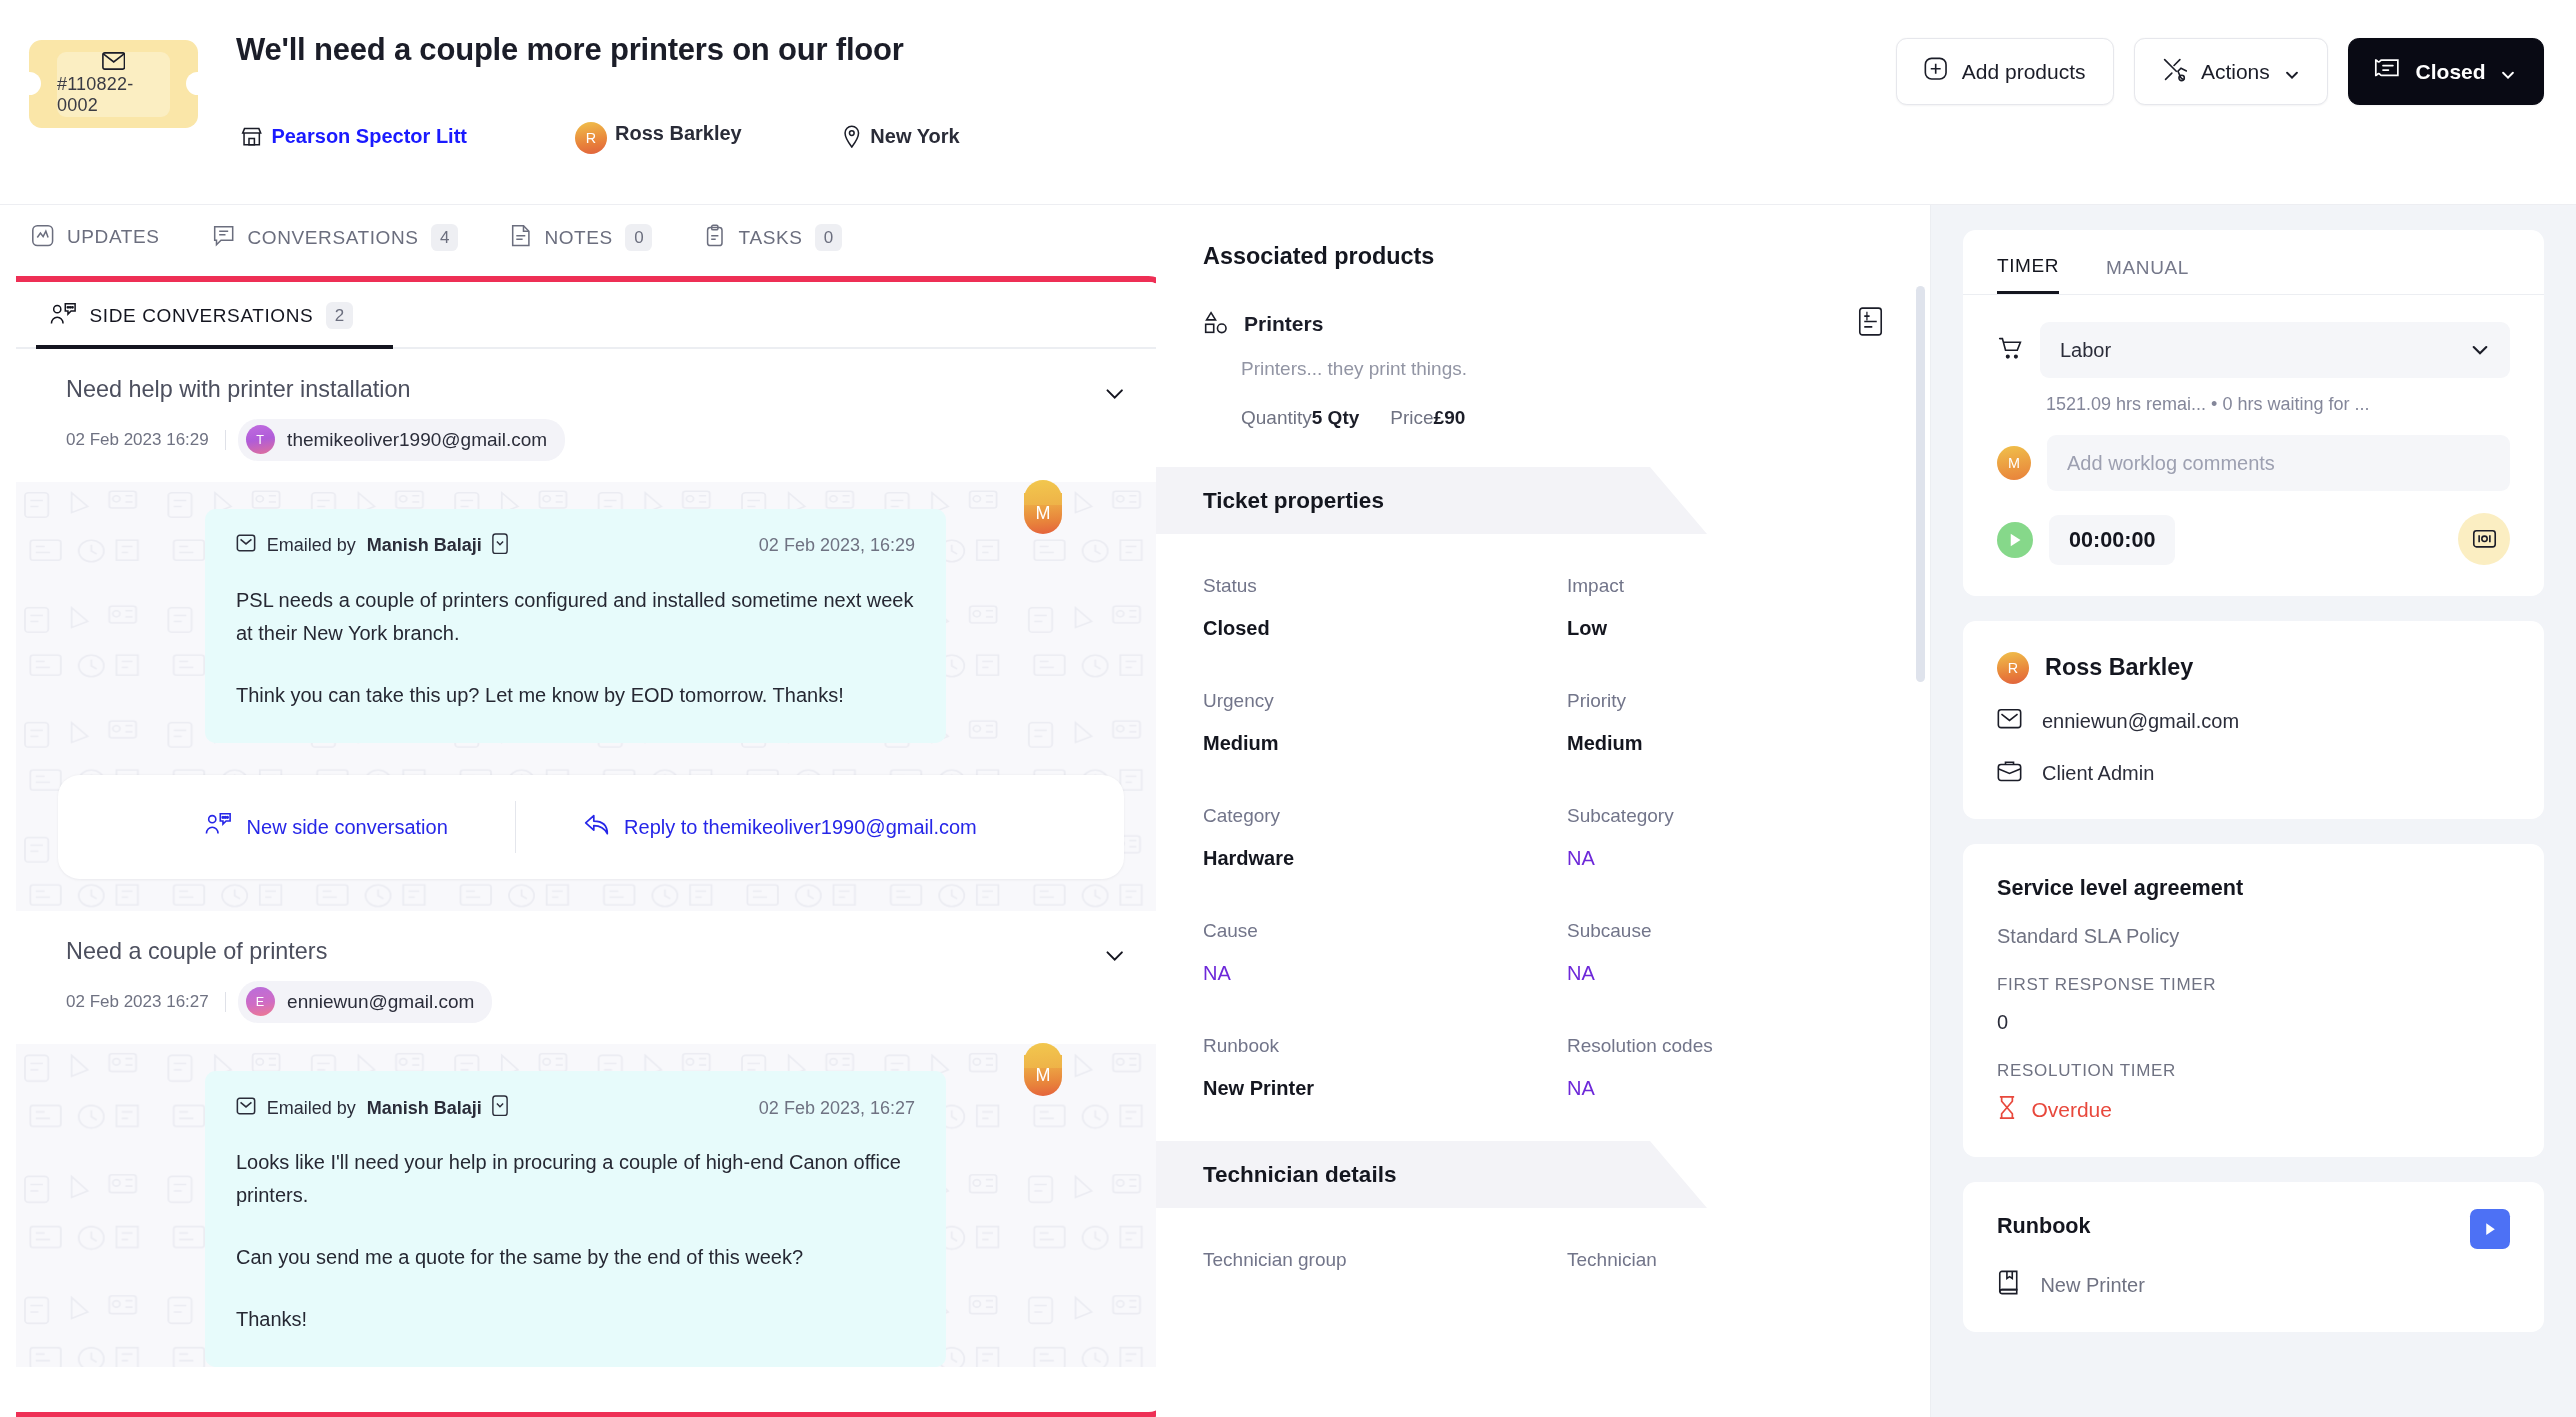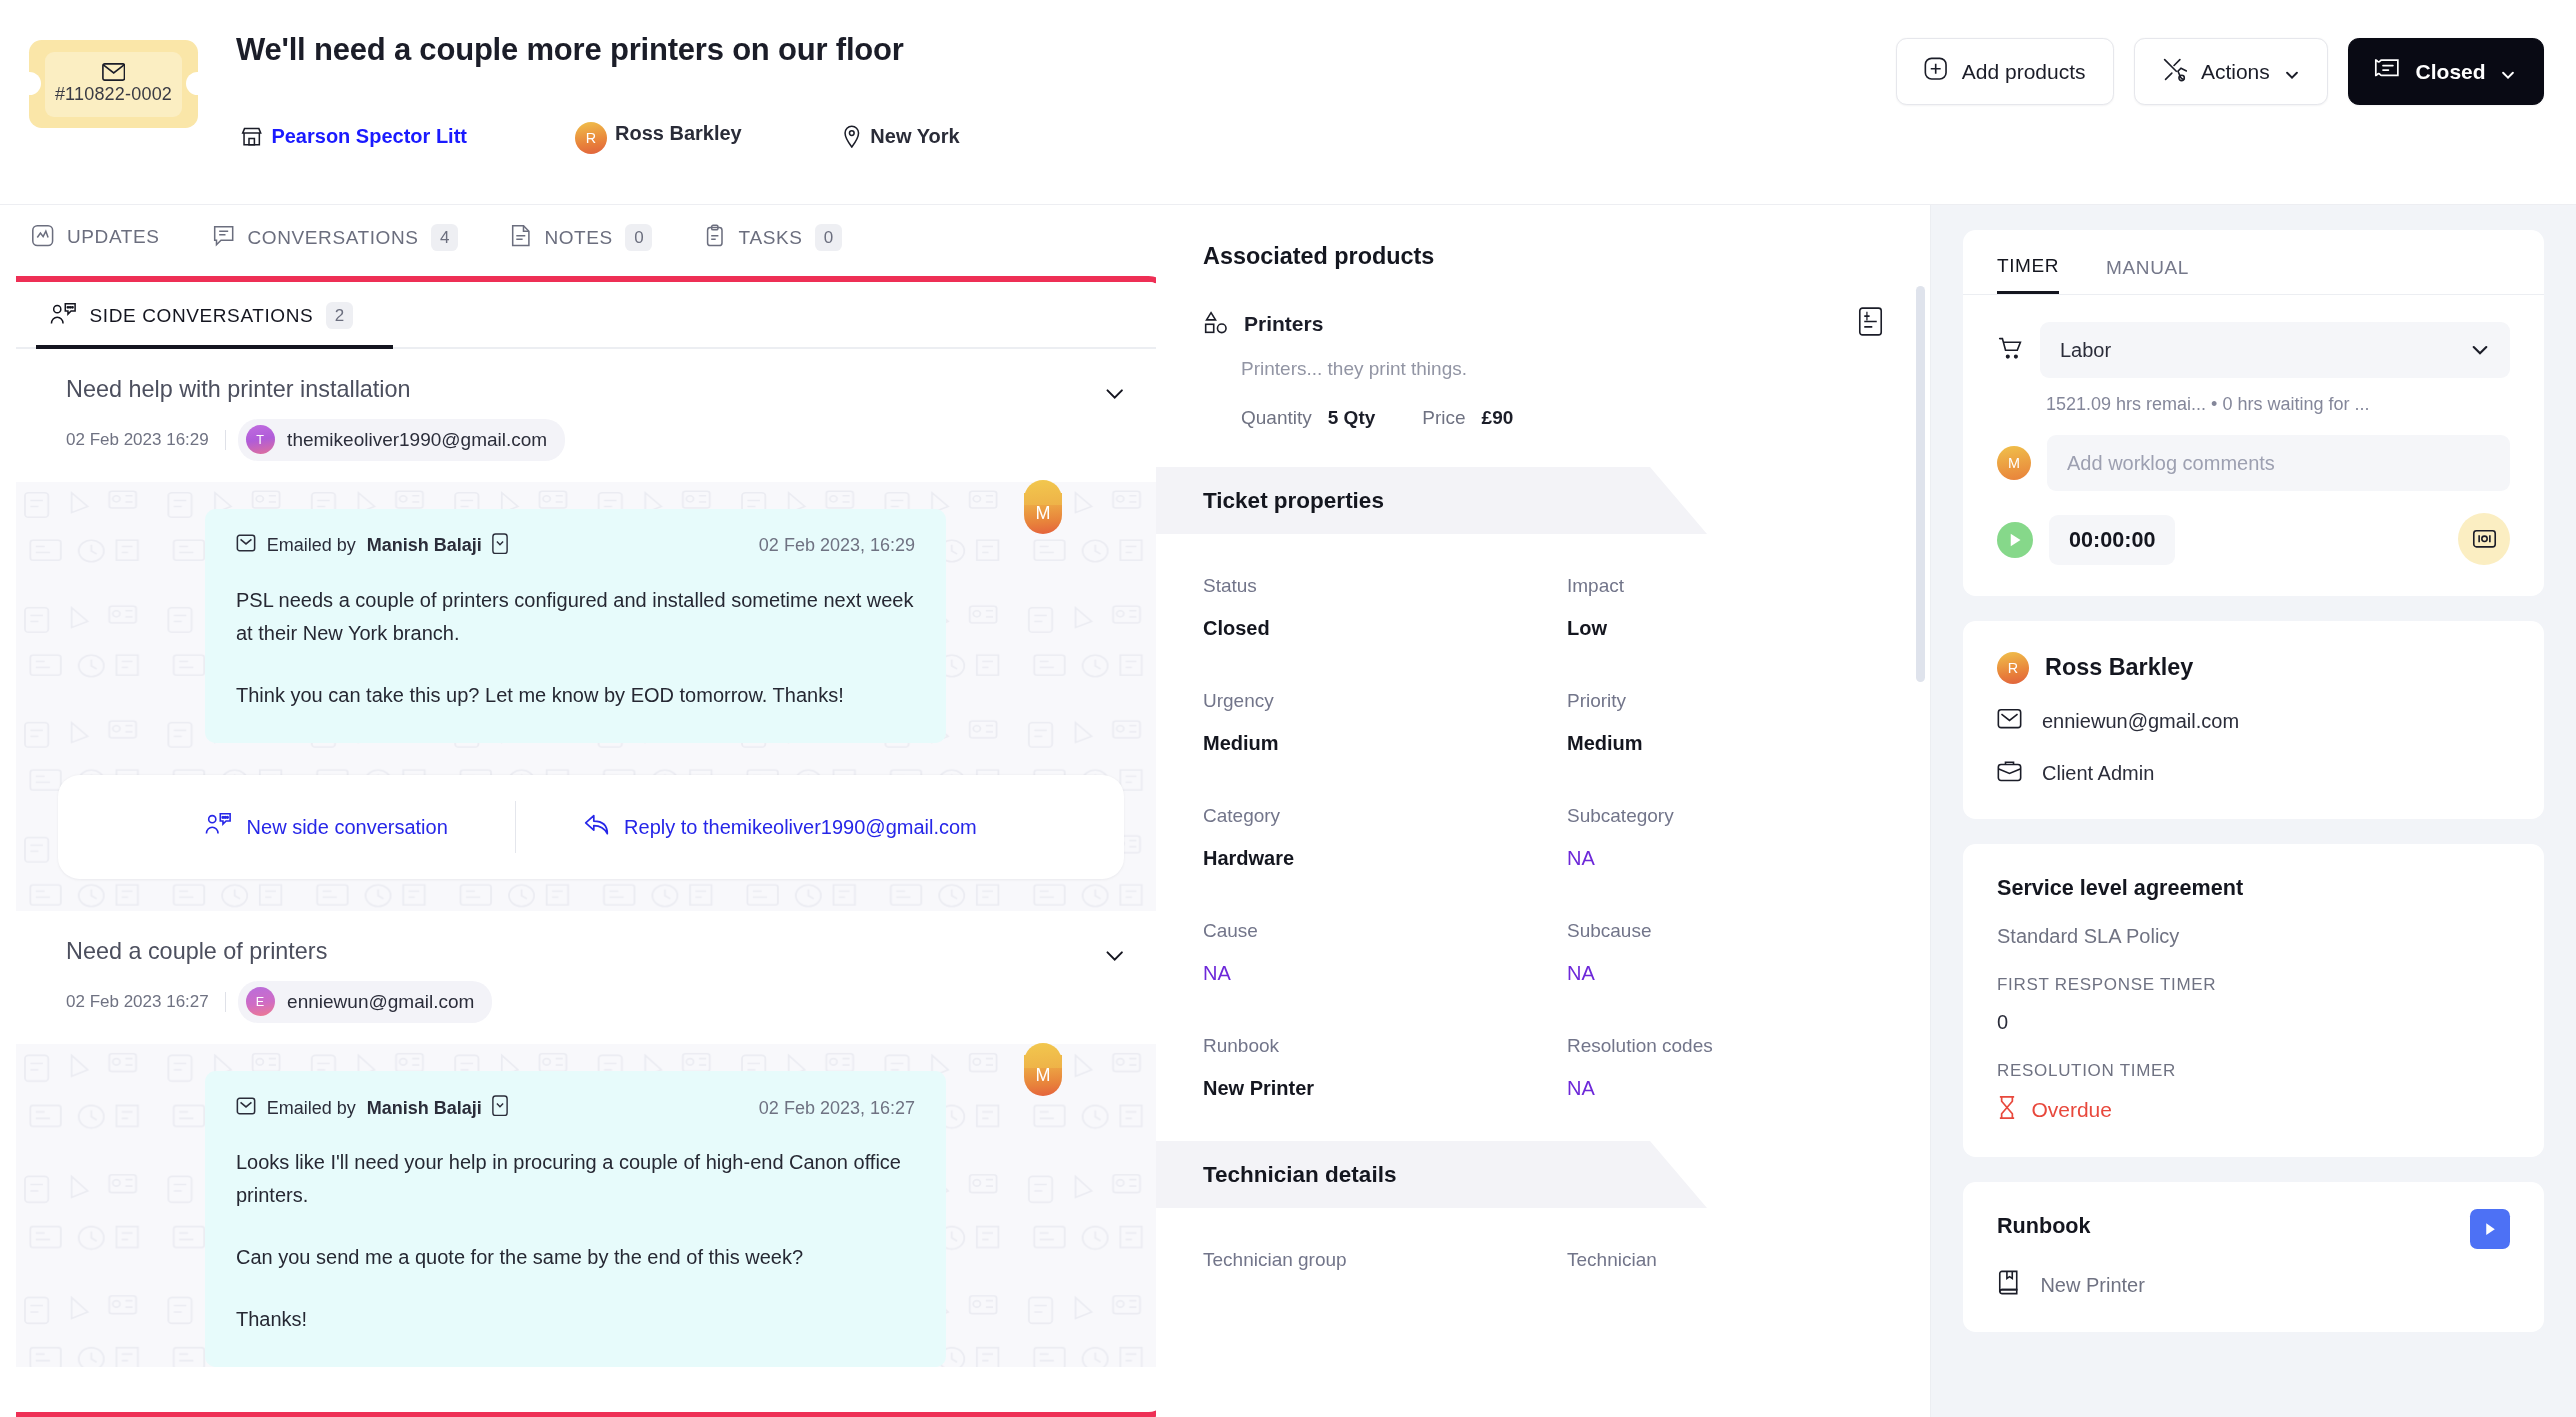--- a/index.html
+++ b/index.html
@@ -22,21 +22,21 @@
     display: flex; align-items: center; justify-content: center;
   }
   .ticket-tag:before, .ticket-tag:after {
     content: ""; position: absolute; top: 32px; width: 23.4px; height: 23.4px;
     background: #ffffff; border-radius: 50%;
   }
   .ticket-tag:before { left: -11.7px; }
   .ticket-tag:after { right: -11.7px; }
   .ticket-tag-inner {
     position: relative; z-index: 2;
-    width: 137px; height: 65px; background: #fbeec2; border-radius: 9px;
+    width: 113px; height: 65px; background: #fbeec2; border-radius: 9px;
     display: flex; flex-direction: column; align-items: center; justify-content: center;
     gap: 3.6px;
   }
   .ticket-tag-inner svg { display: block; }
   .ticket-num { font-size: 18px; color: #3a3b44; letter-spacing: 0.2px; }
 
   .page-title {
     position: absolute; left: 236px; top: 31.5px;
     font-size: 31px; font-weight: 700; color: #1b1d28; letter-spacing: -0.2px;
   }
@@ -148,21 +148,21 @@
   .mid-panel {
     position: absolute; left: 1156px; top: 205px; width: 775px; bottom: 0;
     background: #ffffff; border-right: 0.9px solid #eceef2; overflow: hidden;
   }
   .mid-inner { padding: 38px 47px 0 47px; }
   .sec-title { font-size: 23.4px; font-weight: 700; color: #14161f; }
   .prod-row { margin-top: 40px; position: relative; }
   .prod-name-row { display: flex; align-items: center; gap: 16px; }
   .prod-name { font-size: 21px; font-weight: 700; color: #1b1d28; }
   .prod-desc { margin-top: 20px; margin-left: 38px; font-size: 19px; color: #9295a4; }
-  .prod-kv { margin-top: 27px; margin-left: 38px; display: flex; align-items: flex-start; gap: 16px; }
+  .prod-kv { margin-top: 27px; margin-left: 38px; display: flex; align-items: flex-start; }
   .kv-k { font-size: 19px; color: #6f7282; }
   .kv-v { font-size: 19px; font-weight: 700; color: #1b1d28; margin-right: 31px; }
   .prod-icon-right { position: absolute; right: 0; top: -3.6px; }
 
   .band {
     margin-top: 38px; margin-left: -47px; width: 551px; height: 67px; background: #f3f3f7;
     display: flex; align-items: center; padding-left: 47px;
     clip-path: polygon(0 0, 494px 0, 551px 67px, 0 67px);
   }
   .band span { font-size: 22.5px; font-weight: 700; color: #14161f; }

